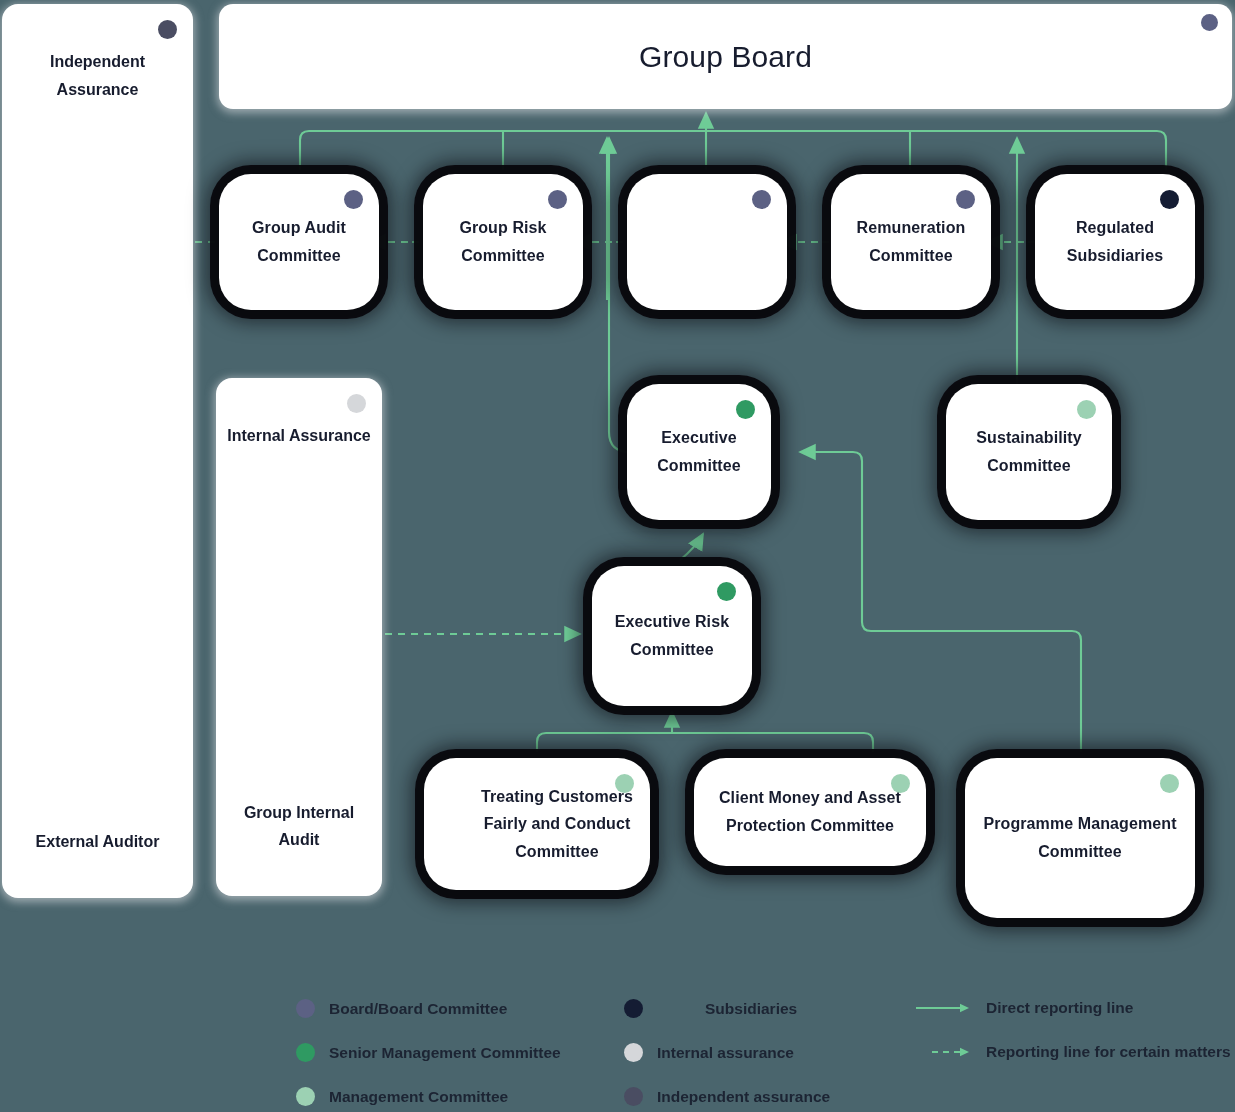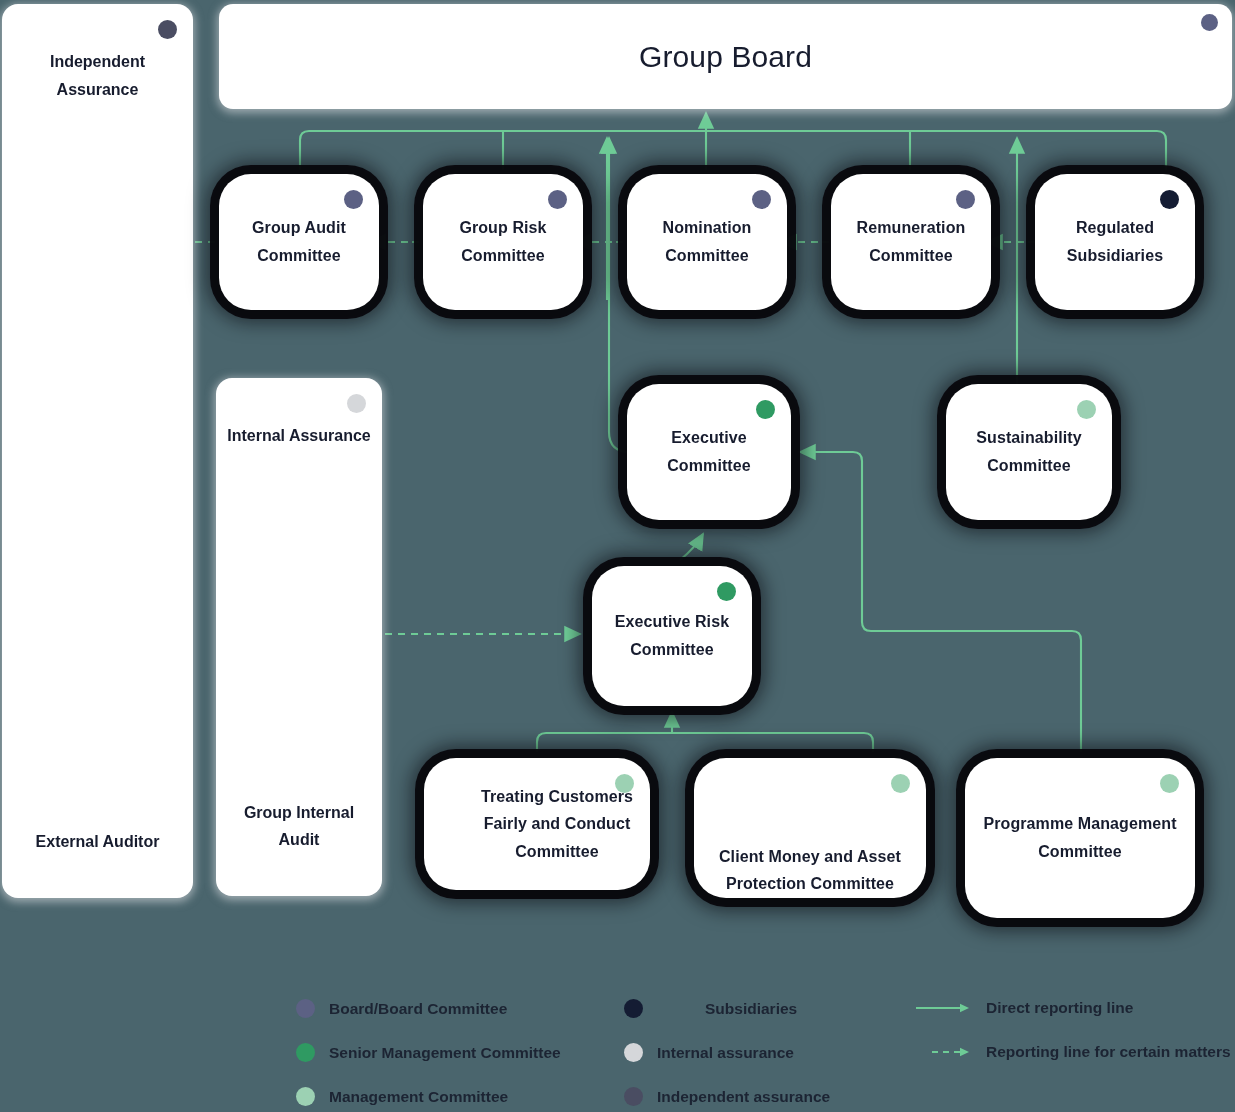--- a/index.html
+++ b/index.html
@@ -161,54 +161,53 @@
     <span class="label">Group Audit Committee</span>
   </div>
 
   <div class="card shadow-hard" id="c1" style="left:423px;top:174px;width:160px;height:136px;">
     <span class="dot" style="background: rgb(92, 97, 132);"></span>
     <span class="label">Group Risk Committee</span>
   </div>
 
   <div class="card shadow-hard" id="c2" style="left:627px;top:174px;width:160px;height:136px;">
     <span class="dot" style="background: rgb(92, 97, 132);"></span>
-    <span class="label">Nomination Committee</span>
   </div>
 
   <div class="card shadow-hard" id="c3" style="left:831px;top:174px;width:160px;height:136px;">
     <span class="dot" style="background: rgb(92, 97, 132);"></span>
     <span class="label">Remuneration Committee</span>
   </div>
 
   <div class="card shadow-hard" id="c4" style="left:1035px;top:174px;width:160px;height:136px;">
     <span class="dot" style="background: rgb(20, 28, 51);"></span>
     <span class="label">Regulated Subsidiaries</span>
   </div>
 
-  <div class="card shadow-hard" id="c5" style="left:627px;top:384px;width:164px;height:136px;">
+  <div class="card shadow-hard" id="c5" style="left:627px;top:384px;width:144px;height:136px;">
     <span class="dot" style="background: rgb(47, 154, 98);"></span>
     <span class="label">Executive Committee</span>
   </div>
 
   <div class="card shadow-hard" id="c6" style="left:930px;top:384px;width:166px;height:136px;margin-left:16px;">
     <span class="dot" style="background: rgb(156, 209, 179);"></span>
     <span class="label">Sustainability Committee</span>
   </div>
 
   <div class="card shadow-hard" id="c7" style="left:592px;top:566px;width:160px;height:140px;">
     <span class="dot" style="background: rgb(47, 154, 98);"></span>
     <span class="label">Executive Risk Committee</span>
   </div>
 
   <div class="card shadow-hard" id="c8" style="left:424px;top:758px;width:226px;height:132px;padding-left:40px;">
     <span class="dot" style="background: rgb(156, 209, 179);"></span>
     <span class="label">Treating Customers Fairly and Conduct Committee</span>
   </div>
 
-  <div class="card shadow-hard" id="c9" style="left:694px;top:758px;width:232px;height:140px;align-items:flex-end;">
+  <div class="card shadow-hard" id="c9" style="left:694px;top:758px;width:232px;height:108px;">
     <span class="dot" style="background: rgb(156, 209, 179);"></span>
     <span class="label">Client Money and Asset Protection Committee</span>
   </div>
 
   <div class="card shadow-hard" id="c10" style="left:965px;top:758px;width:230px;height:160px;">
     <span class="dot" style="background: rgb(156, 209, 179);"></span>
     <span class="label">Programme Management Committee</span>
   </div>
 
   <div id="legend">

